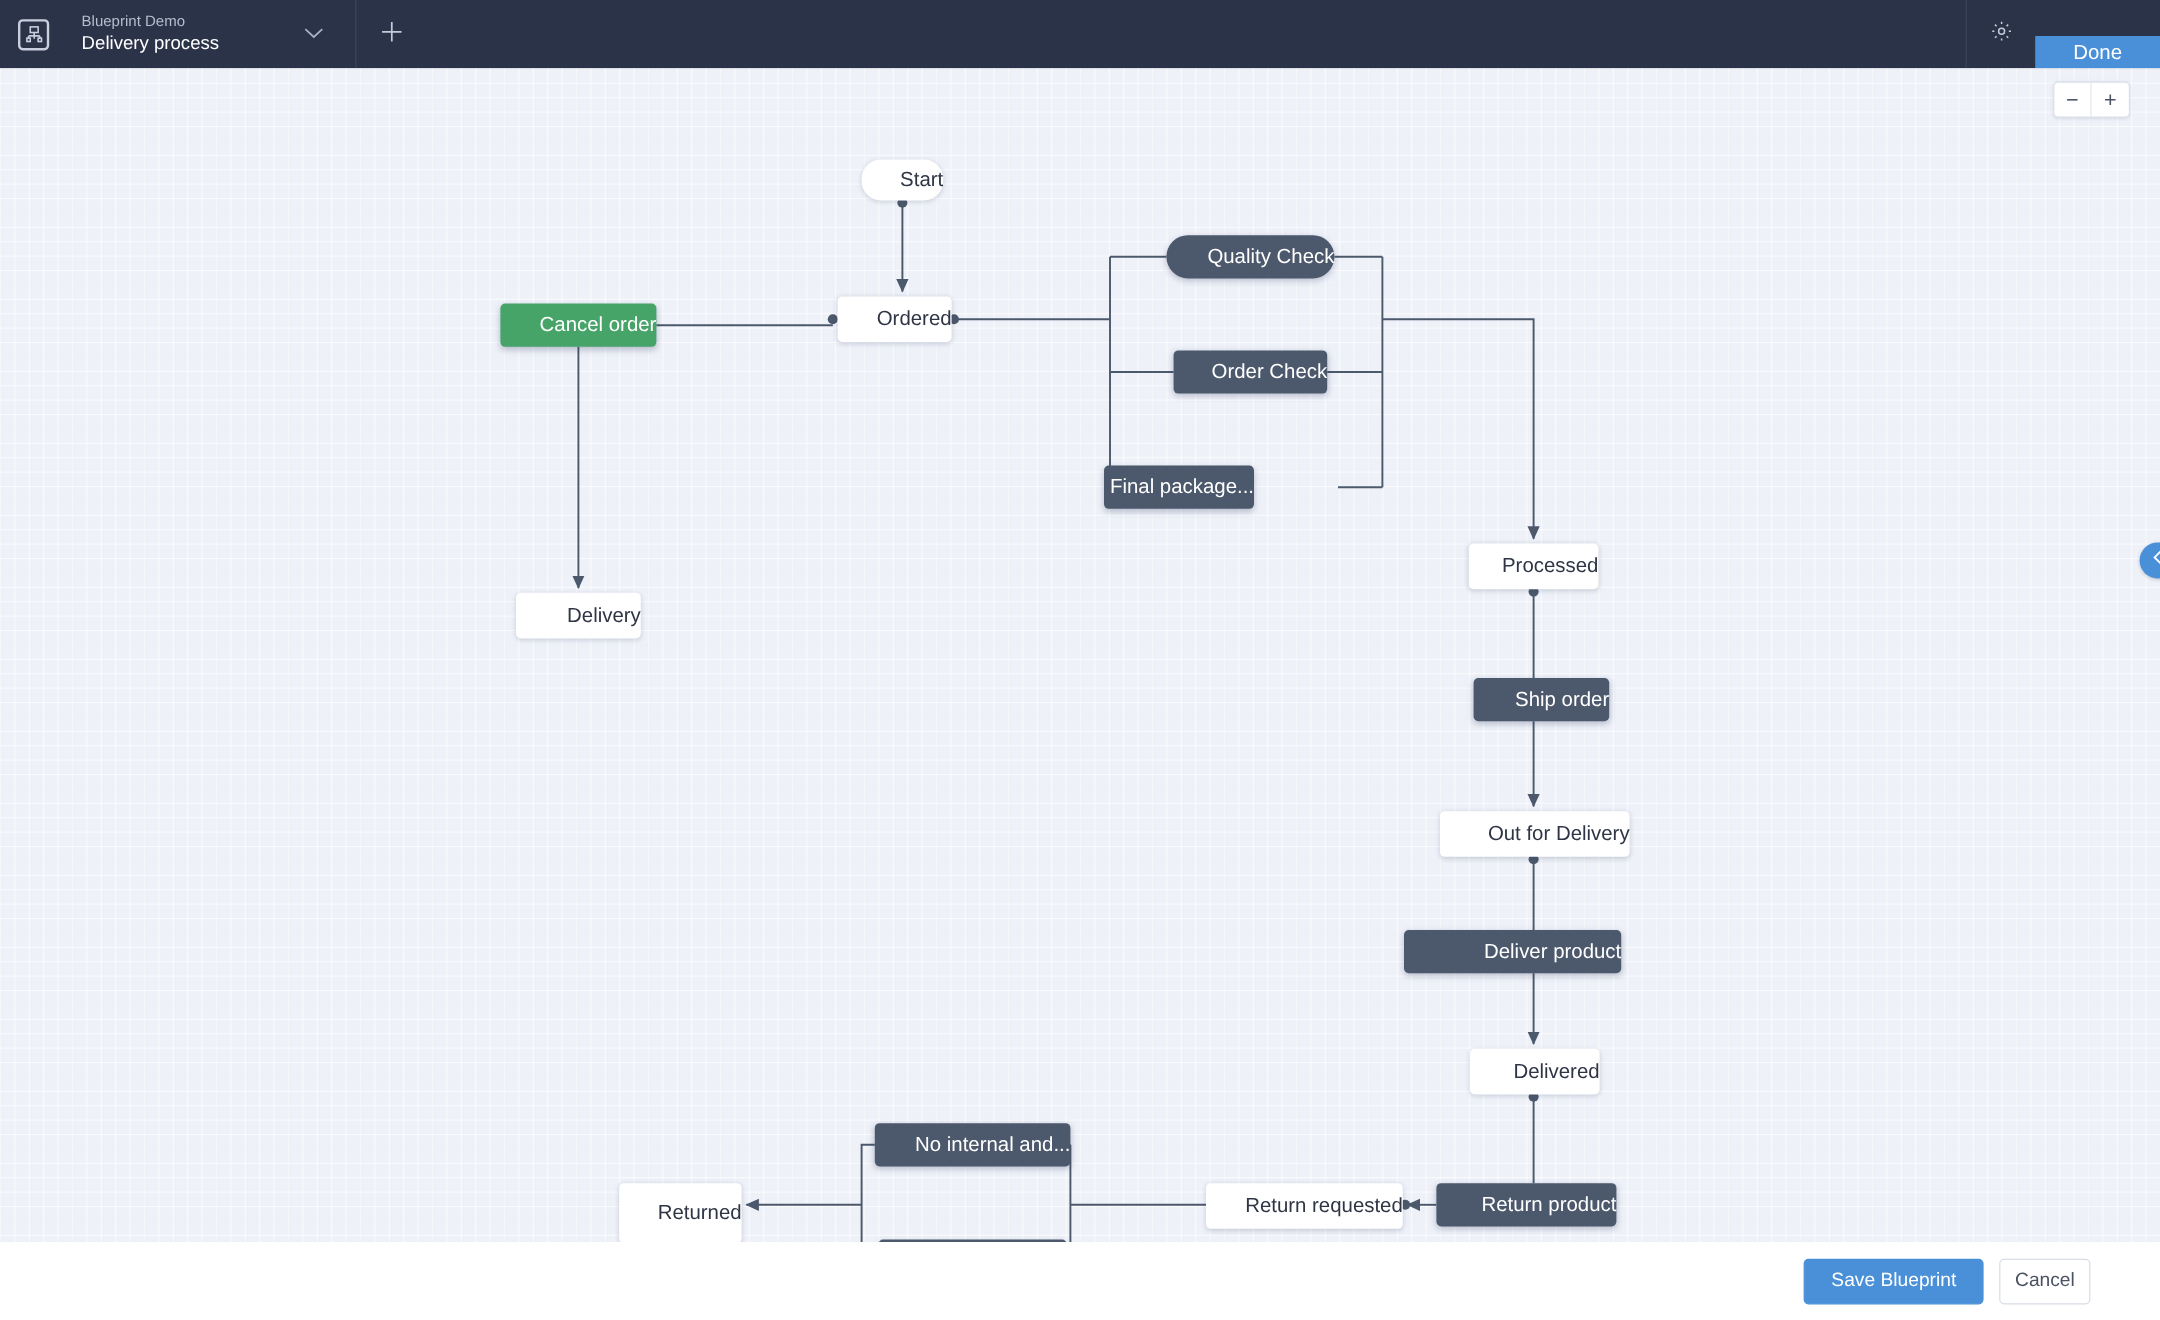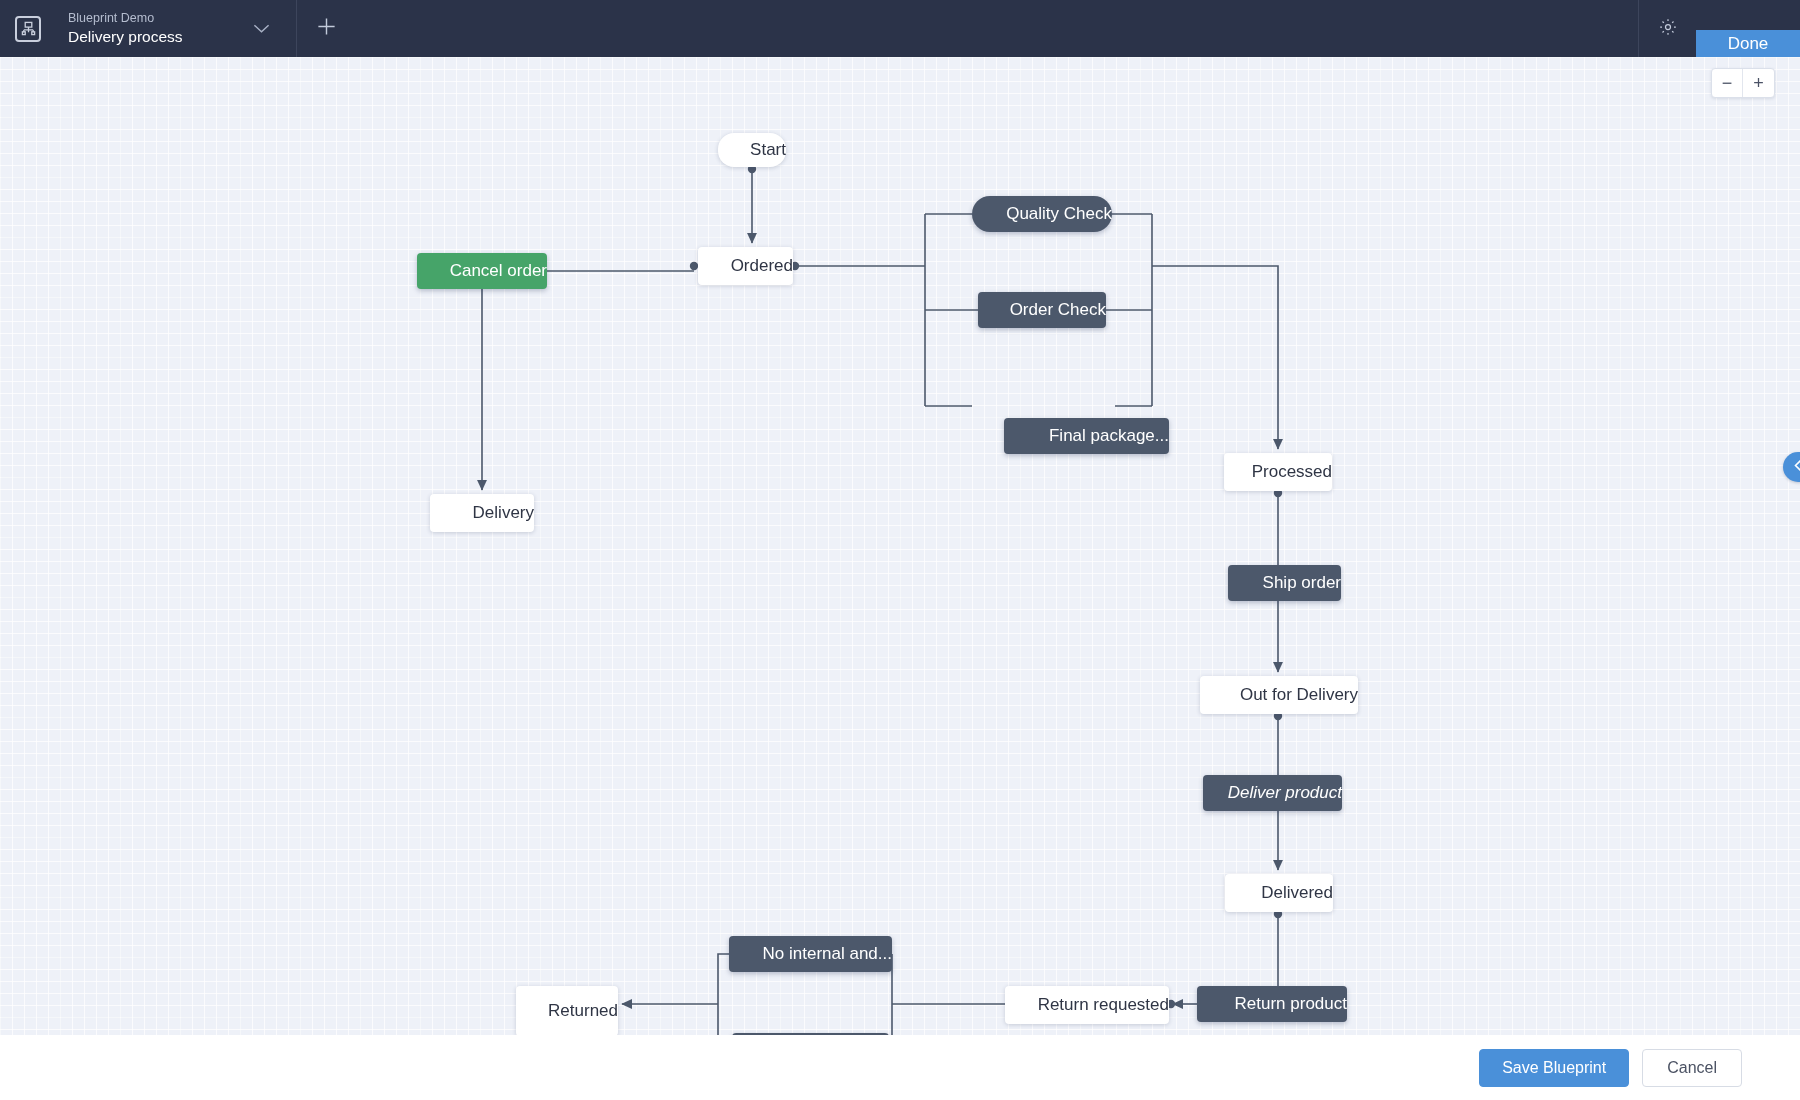--- a/index.html
+++ b/index.html
@@ -113,21 +113,21 @@
     background:#ffffff; display:flex; align-items:center;
     justify-content:flex-end; padding-right:26px; gap:13px;
   }
   #save-blueprint-button {
     background:#4a90d9; color:#fff; border:1px solid #4a90d9;
     border-radius:4px; padding:0 22px; height:38px;
     display:flex; align-items:center; font-size:16px; cursor:pointer;
   }
   #cancel-button {
     background:#fff; color:#4b5263; border:1px solid #d7dce5;
-    border-radius:4px; padding:0 24px; height:38px;
+    border-radius:4px; padding:0 12px; height:38px;
     display:flex; align-items:center; font-size:16px; cursor:pointer;
   }
 </style>
 </head>
 <body>
 
 <div id="app-header">
   <div id="brand-icon-wrap">
     <span class="brand-glyph">
       <svg width="15" height="15" viewBox="0 0 16 16" fill="none" stroke="#c9cfdd" stroke-width="1.4">
@@ -245,33 +245,33 @@
       </div>
       <div class="node state" style="left: 430px; top: 437px; width: 104px; height: 38px;">
         <span>Delivery</span>
       </div>
       <div class="node transition" style="left: 972px; top: 139px; width: 140px; height: 36px; border-radius: 18px;">
         <span>Quality Check</span>
       </div>
       <div class="node transition" style="left: 978px; top: 235px; width: 128px; height: 36px;">
         <span>Order Check</span>
       </div>
-      <div class="node transition" style="left: 1004px; top: 331px; width: 165px; height: 36px; margin-top: 30px;">
+      <div class="node transition" style="left: 920px; top: 331px; width: 125px; height: 36px;">
         <span>Final package...</span>
       </div>
       <div class="node state" style="left: 1224px; top: 396px; width: 108px; height: 38px;">
         <span>Processed</span>
       </div>
       <div class="node transition" style="left: 1228px; top: 508px; width: 113px; height: 36px;">
         <span>Ship order</span>
       </div>
       <div class="node state" style="left: 1200px; top: 619px; width: 158px; height: 38px;">
         <span>Out for Delivery</span>
       </div>
-      <div class="node transition" style="left: 1203px; top: 718px; width: 139px; height: 36px; font-style: italic;">
+      <div class="node transition" style="left: 1170px; top: 718px; width: 181px; height: 36px;">
         <span>Deliver product</span>
       </div>
       <div class="node state" style="left: 1225px; top: 817px; width: 108px; height: 38px;">
         <span>Delivered</span>
       </div>
       <div class="node transition" style="left: 1197px; top: 929px; width: 150px; height: 36px;">
         <span>Return product</span>
       </div>
       <div class="node state" style="left: 1005px; top: 929px; width: 164px; height: 38px;">
         <span>Return requested</span>

